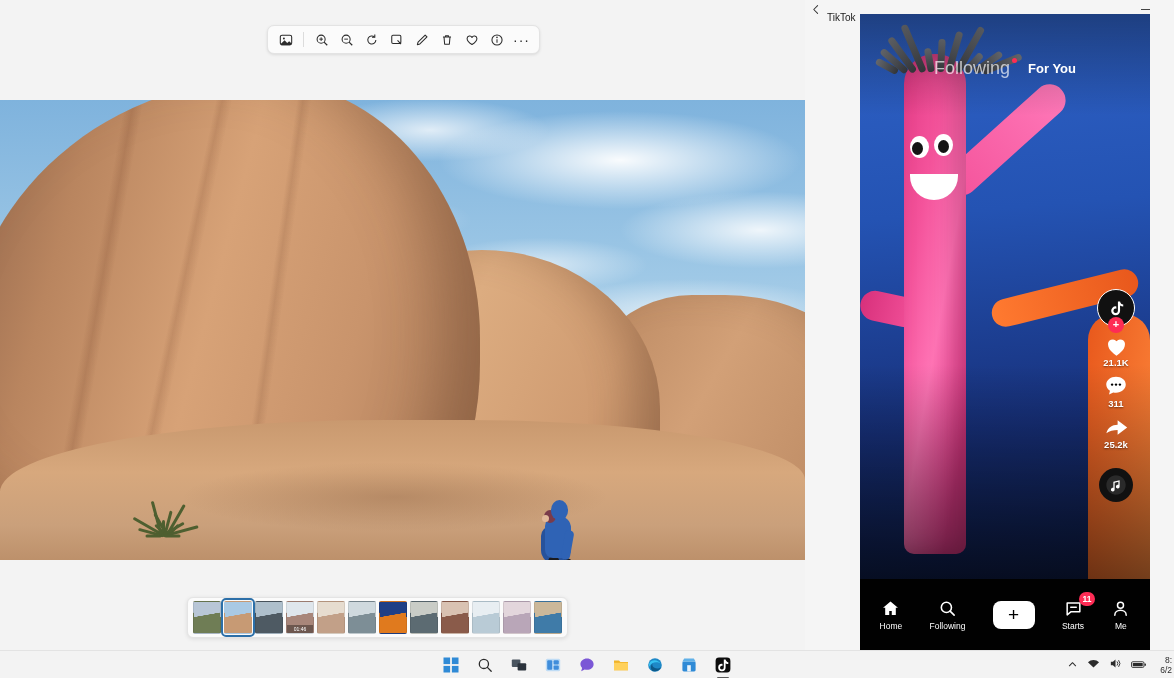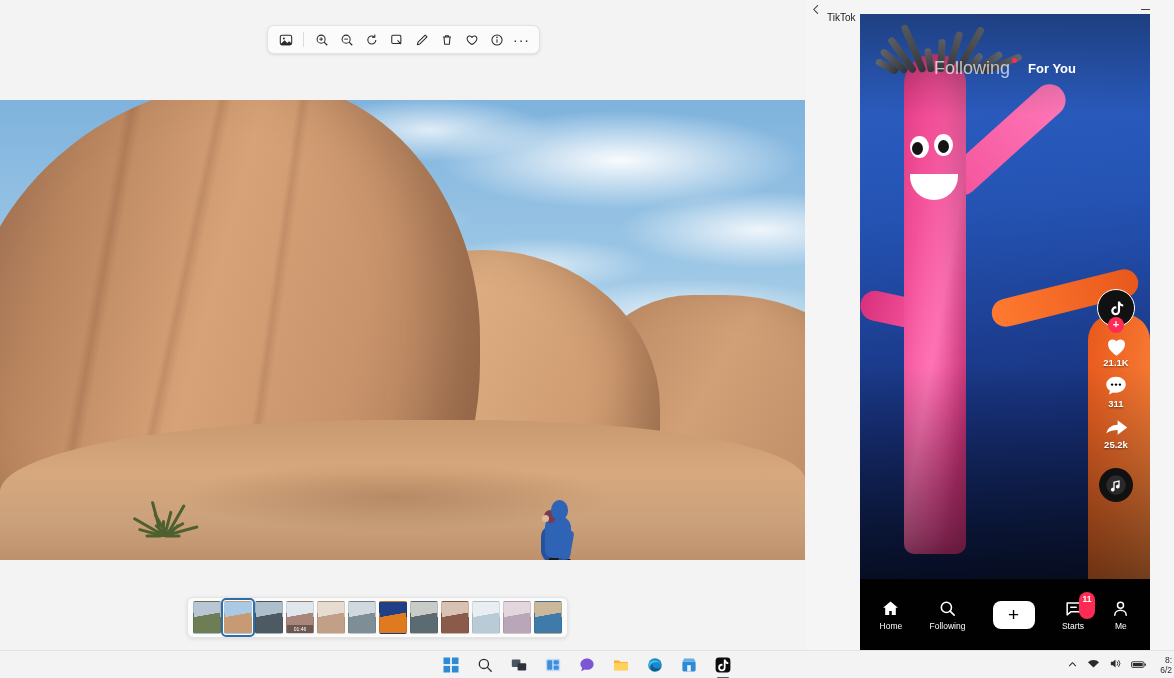--- a/index.html
+++ b/index.html
@@ -295,21 +295,21 @@
     width: 42px; height: 28px; border-radius: 8px; background: #fff;
     display: flex; align-items: center; justify-content: center;
     position: relative; color: #000; font-size: 19px; font-weight: 300;
   }
   #nav-create::before, #nav-create::after {
     content: ""; position: absolute; top: 0; width: 10px; height: 28px; border-radius: 8px; z-index: -1;
   }
   #nav-create::before { left: -4px; background: #25f4ee; }
   #nav-create::after { right: -4px; background: #fe2c55; }
   .nav-badge {
-    position: absolute; top: -6px; right: -11px; min-width: 16px; height: 27px;
+    position: absolute; top: -6px; right: -11px; min-width: 16px; height: 14px;
     border-radius: 8px; background: #fe2c55; color: #fff;
     font-size: 8.5px; line-height: 14px; text-align: center; padding: 0 3px; font-weight: bold;
   }
 
   
   #taskbar {
     position: absolute; left: 0; bottom: 0; width: 1174px; height: 28px;
     background: #f3f3f3; border-top: 1px solid #e3e3e3;
     display: flex; align-items: center; justify-content: center;
   }

